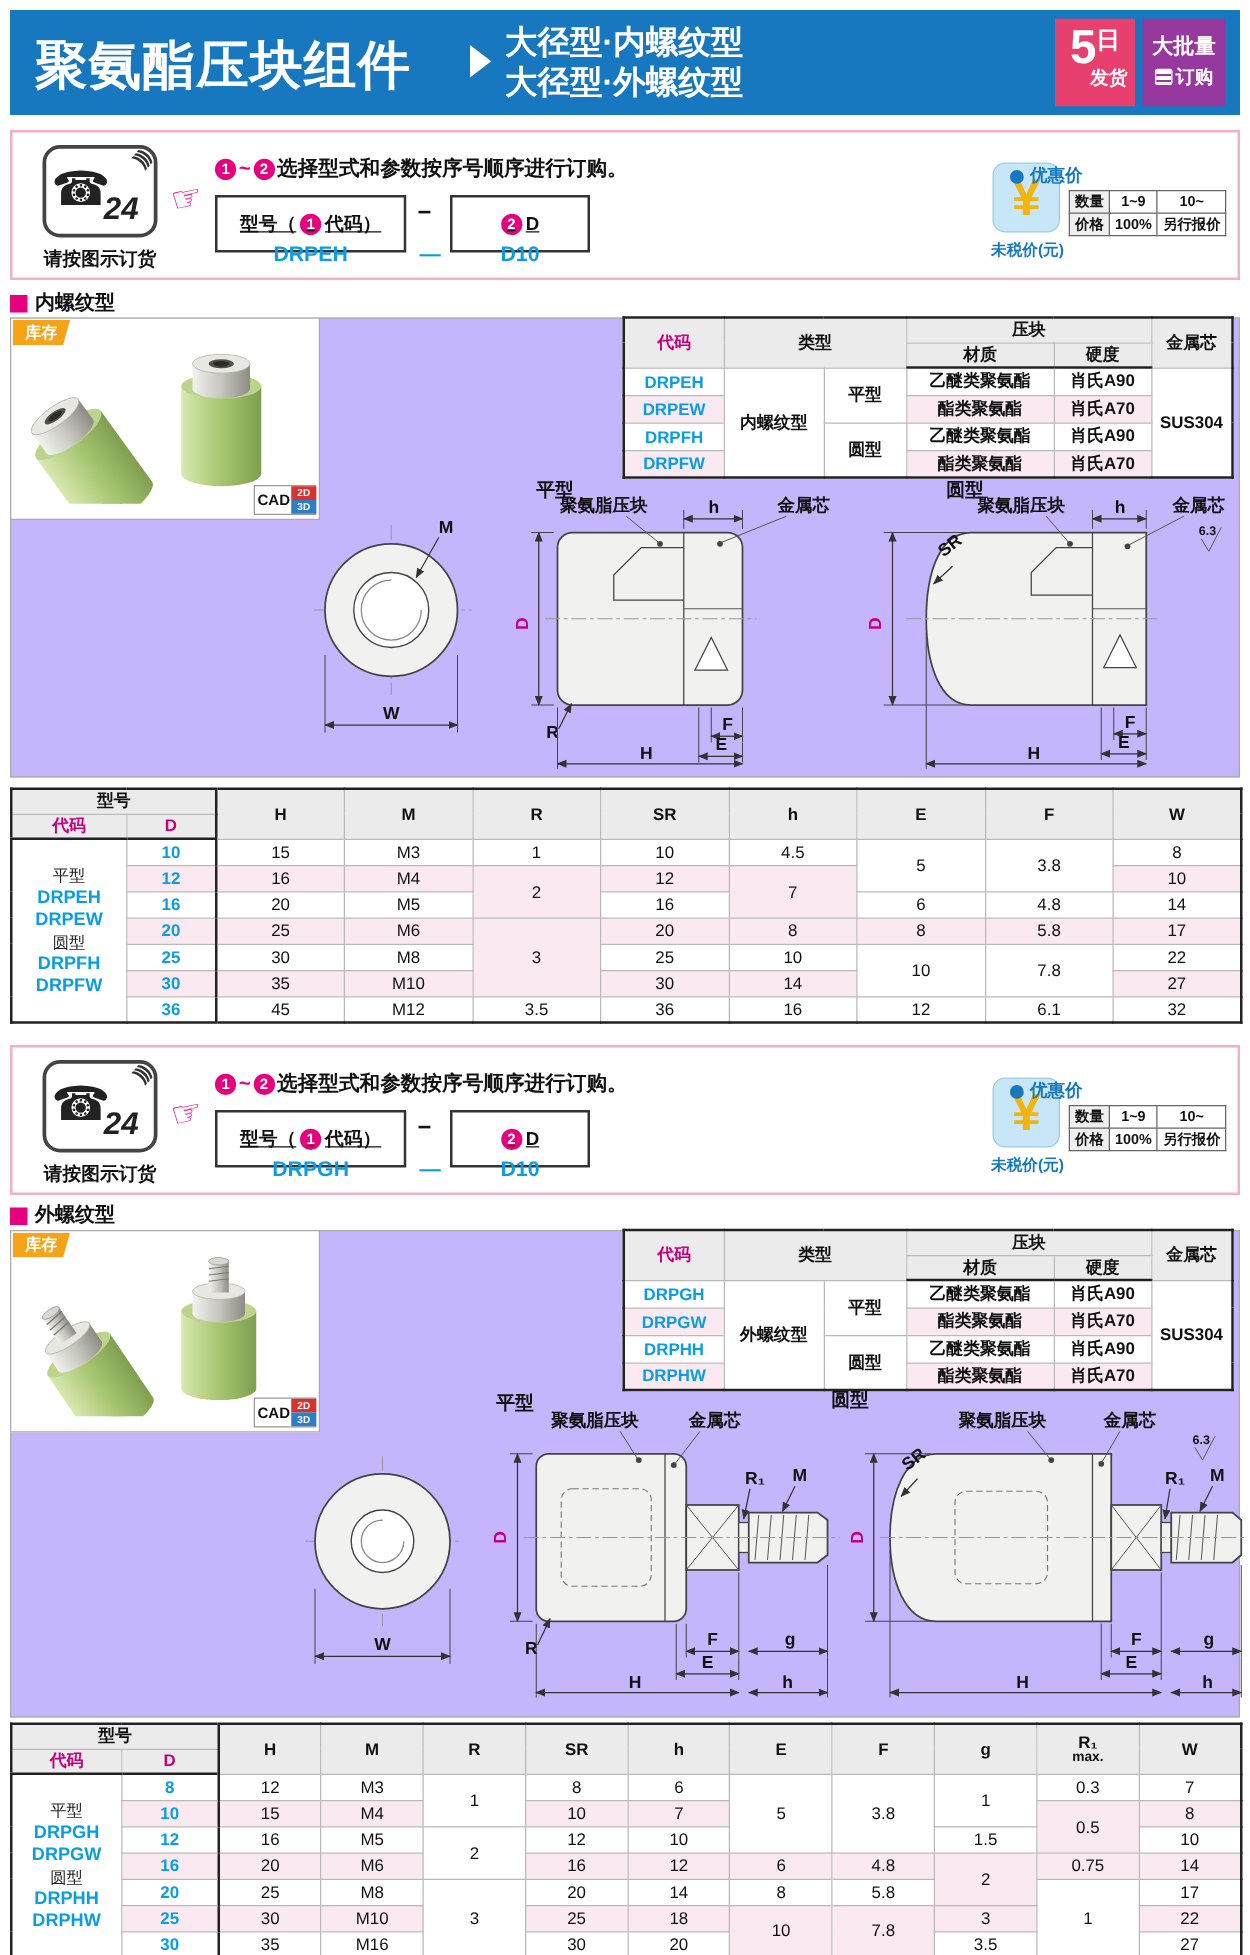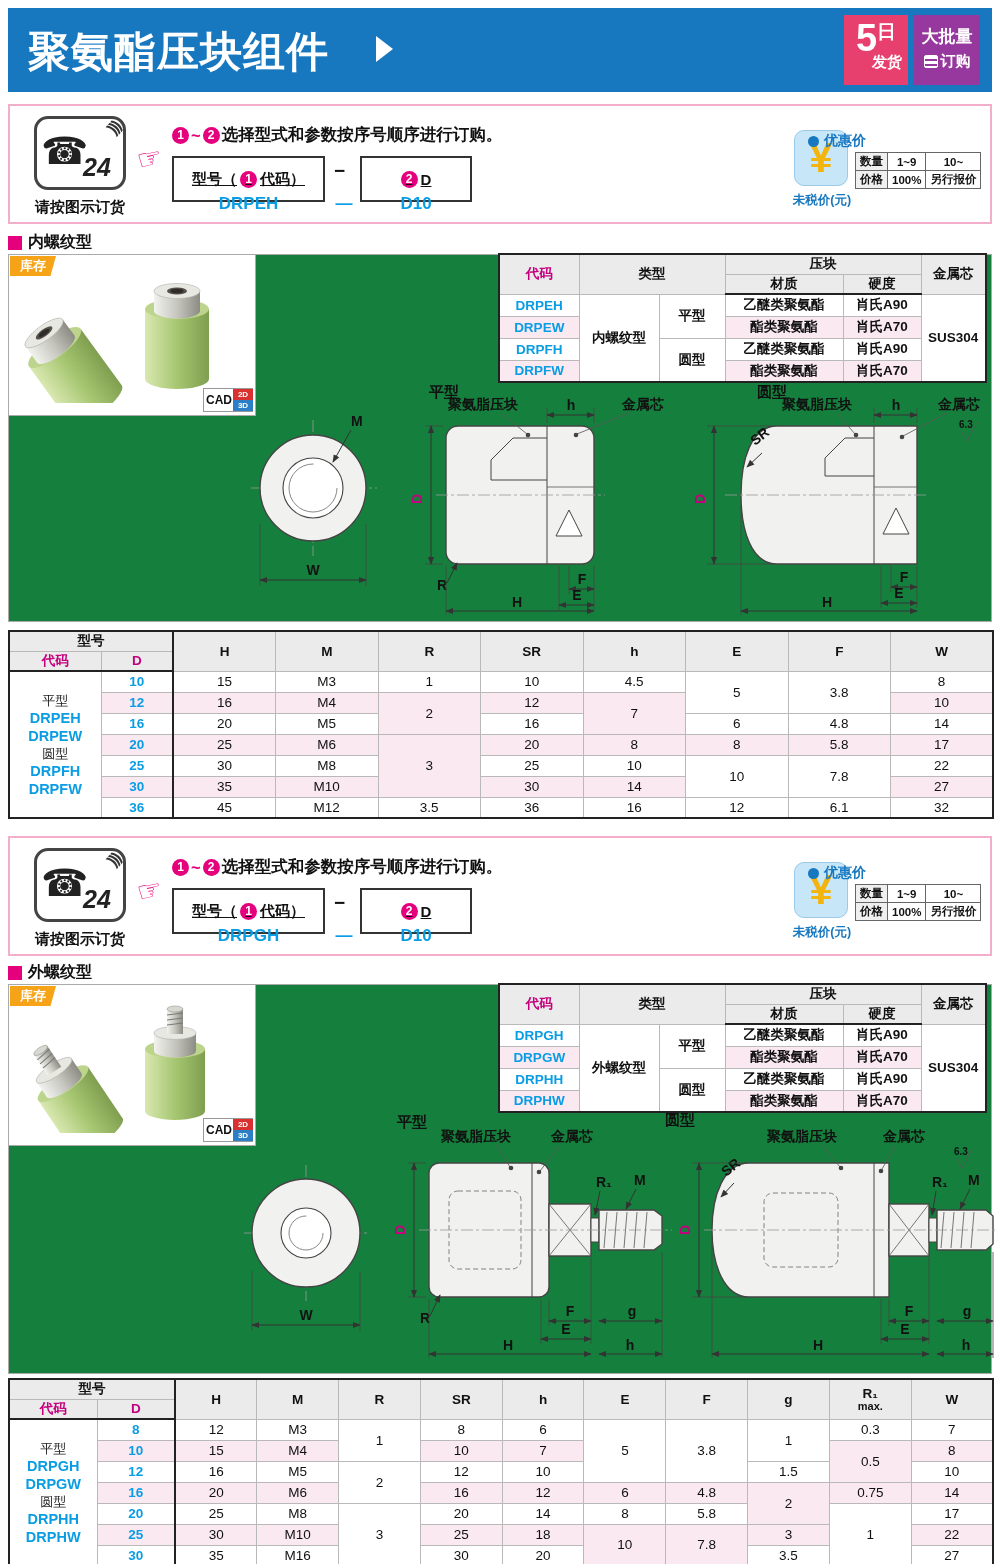--- a/index.html
+++ b/index.html
@@ -55,21 +55,21 @@
   .bdot{width:11px;height:11px;border-radius:50%;background:#1778C0;}
   .price-table{position:absolute;left:845px;top:46px;border-collapse:collapse;font-size:11.5px;font-weight:bold;}
   .price-table td{border:1px solid #666;padding:1px 4px;text-align:center;height:17px;}
   .price-table td.pl{background:#EFEFEF;}
 
   
   .sec-title{position:absolute;left:8px;display:flex;align-items:center;gap:6px;font-size:16px;font-weight:bold;}
   .sq{width:14px;height:14px;background:#E5007E;}
 
   
-  .main-box{position:absolute;left:8px;width:984px;border:1px solid #AAA;background:#15803d;}
+  .main-box{position:absolute;left:8px;width:984px;border:1px solid #AAA;background:#c4b5fd;}
   .photo-box{position:absolute;left:-1px;top:-1px;width:248px;height:162px;border:1px solid #AAA;background:#fff;}
   .stock{position:absolute;left:1px;top:1px;width:46px;height:20px;background:#F6A318;color:#fff;
          font-size:13px;font-weight:bold;text-align:center;line-height:20px;
          clip-path:polygon(0 0,100% 0,88% 100%,0 100%);}
   .cad{position:absolute;left:194px;top:133px;width:50px;height:24px;border:1px solid #999;background:#fff;
        display:flex;align-items:center;}
   .cad-label{font-size:12px;font-weight:bold;padding-left:2px;}
   .cad-col{display:flex;flex-direction:column;margin-left:1px;}
   .cad-2d,.cad-3d{width:20px;height:11px;color:#fff;font-size:8px;font-weight:bold;text-align:center;line-height:11px;}
   .cad-2d{background:#D93030;}
@@ -119,20 +119,24 @@
       <path d="M0,1 L10,5 L0,9 z" fill="#333"></path>
     </marker>
   </defs>
 </svg>
 
 <div class="page">
 
   <div class="header">
     <div class="hdr-title">聚氨酯压块组件</div>
     <div class="hdr-arrow"></div>
+    <div class="hdr-subs">
+      <div>大径型·内螺纹型</div>
+      <div>大径型·外螺纹型</div>
+    </div>
     <div class="badge badge-day">
       <span class="b1">5</span><span class="b1u">日</span>
       <span class="b2">发货</span>
     </div>
     <div class="badge badge-bulk">
       <span class="b1">大批量</span>
       <span class="b2">
           <span class="bulk-icon"></span>
           <span>订购</span>
         </span>

